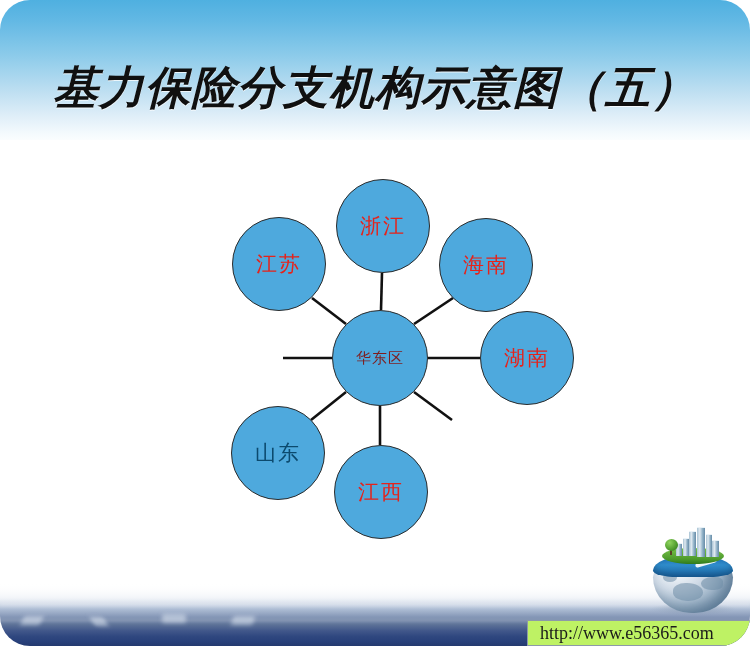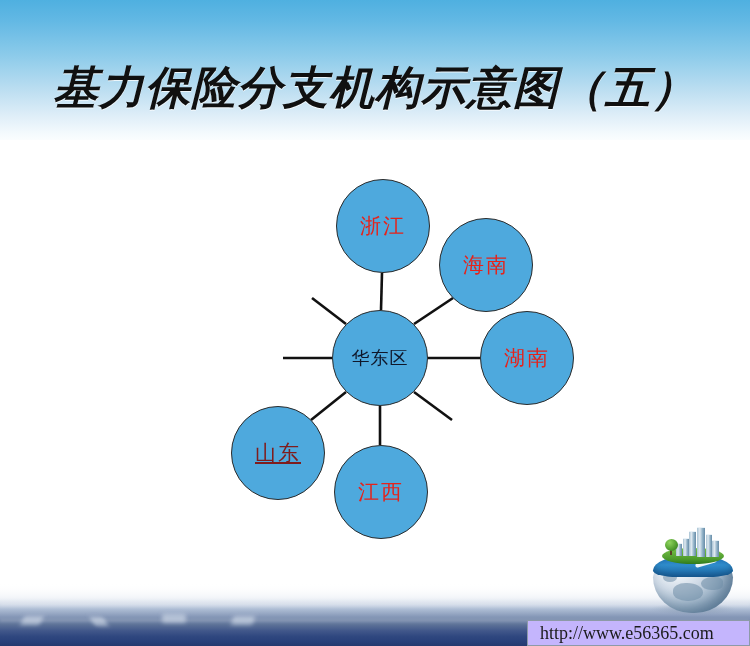--- a/index.html
+++ b/index.html
@@ -7,20 +7,21 @@
     padding: 0;
     background: #ffffff;
   }
   #slide {
     position: relative;
     width: 750px;
     height: 646px;
     overflow: hidden;
     background: #ffffff;
     font-family: "Liberation Sans", sans-serif;
+    border-radius: 30px;
   }
 
   
   .bg-sky {
     position: absolute;
     left: 0; top: 0;
     width: 750px;
     height: 145px;
     background: linear-gradient(to bottom,
         #4fb0e0 0%,
@@ -124,29 +125,29 @@
     text-align: center;
     line-height: 1;
   }
   .node-label {
     font-family: "Liberation Serif", "DejaVu Serif", serif;
     font-weight: 400;
     white-space: nowrap;
     letter-spacing: 2px;
   }
   .node-center .node-label {
-    font-size: 18px;
-    color: #0f172a;
+    font-size: 15px;
+    color: #7f1d1d;
     letter-spacing: 1px;
   }
   .node-sat .node-label {
     font-size: 21px;
     color: #e5231b;
   }
-  .node-sat.violet .node-label { color: #7f1d1d; text-decoration: underline; }
+  .node-sat.violet .node-label { color: #0c4a6e; }
 
   
   .globe {
     position: absolute;
     left: 645px;
     top: 527px;
     width: 96px;
     height: 90px;
   }
   .globe-shadow {
@@ -223,21 +224,21 @@
   }
 
   
   .url-box {
     position: absolute;
     left: 527px;
     top: 620px;
     width: 223px;
     height: 26px;
     box-sizing: border-box;
-    background: #c4b5fd;
+    background: #bef264;
     border: 1px solid #8d9aa8;
     display: flex;
     align-items: center;
     padding-left: 12px;
   }
   .url-text {
     font-family: "Liberation Serif", "DejaVu Serif", serif;
     font-size: 18px;
     color: #1b1b1b;
     white-space: nowrap;
@@ -291,20 +292,23 @@
 
     <div class="node node-sat" style="left:334px; top:445px; width:94px; height:94px;align-items:center;">
       <span class="node-label">江西</span>
     </div>
 
     <div class="node node-sat violet" style="left:231px; top:406px; width:94px; height:94px;">
       <span class="node-label">山东</span>
     </div>
 
 
+    <div class="node node-sat" style="left:232px; top:217px; width:94px; height:94px;">
+      <span class="node-label">江苏</span>
+    </div>
 
     <div class="node node-center" style="left:332px; top:310px; width:96px; height:96px;">
       <span class="node-label">华东区</span>
     </div>
   </div>
 
   <div class="globe">
     <div class="globe-shadow"></div>
     <div class="globe-sphere">
       <div class="globe-land gl1"></div>

